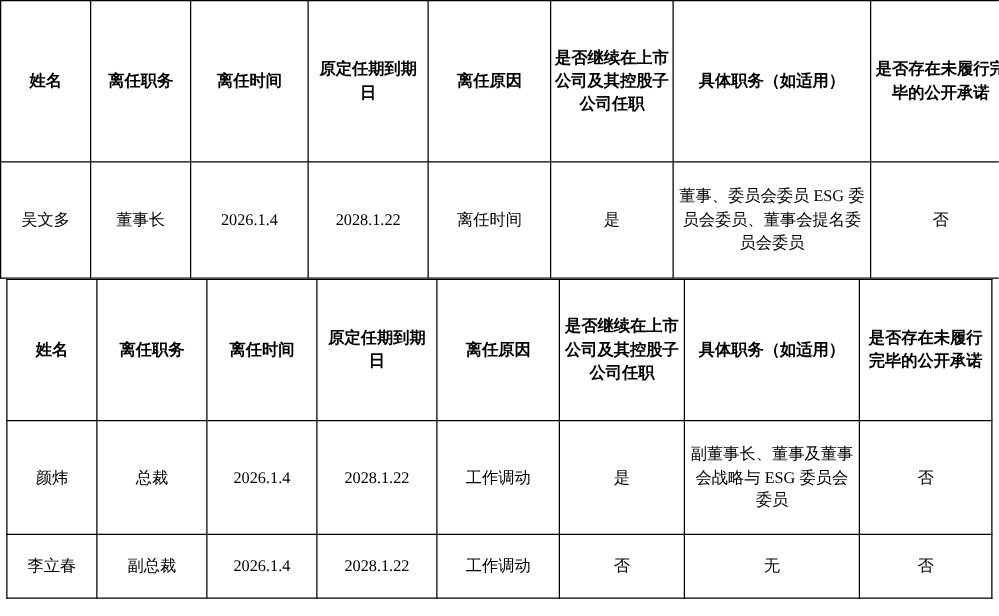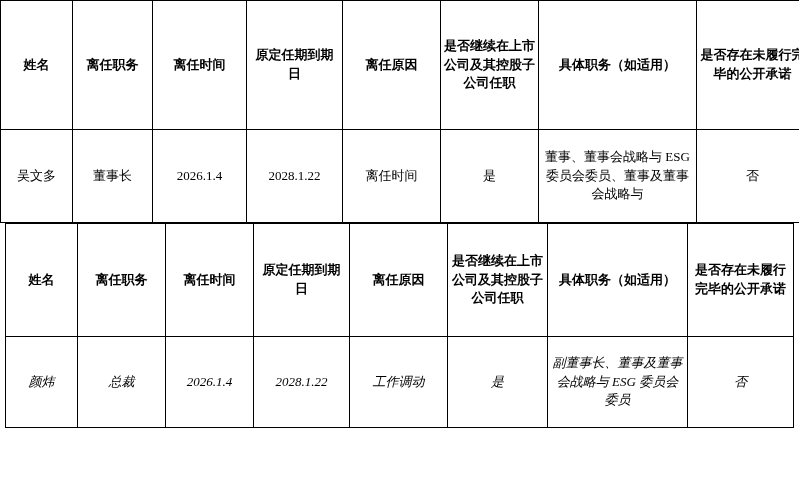--- a/index.html
+++ b/index.html
@@ -41,21 +41,21 @@
   }
   table.doc-table .hdr {
     font-weight: bold;
   }
   
   .t1 { margin-top: 8px; }
   .t1 .r-head td { height: 120px; }
   .t1 .r-body td { height: 84px; }
   .t2 { margin-top: 30px; }
   .t2 .r-head td { height: 104px; }
-  .t2 .r-body td { height: 82px; font-style: italic; }
+  .t2 .r-body td { height: 82px; }
   .t2 .r-body-short td { height: 42px; }
 
   .c1 { width: 72px; }
   .c2 { width: 80px; }
   .c3 { width: 94px; }
   .c4 { width: 96px; }
   .c5 { width: 98px; }
   .c6 { width: 98px; }
   .c7 { width: 158px; }
   .c8 { width: 112px; }
@@ -96,21 +96,21 @@
         <td class="hdr">具体职务（如适用）</td>
         <td class="hdr">是否存在未履行完毕的公开承诺</td>
       </tr>
       <tr class="r-body">
         <td>吴文多</td>
         <td>董事长</td>
         <td>2026.1.4</td>
         <td>2028.1.22</td>
         <td>离任时间</td>
         <td>是</td>
-        <td>董事、董事会战略与 ESG 委员会委员、董事及董事会战略与</td>
+        <td>董事、委员会委员 ESG 委员会委员、董事会提名委员会委员</td>
         <td>否</td>
       </tr>
     </tbody>
   </table>
 
   <table class="doc-table t2">
     <colgroup>
       <col class="c1">
         <col class="c2">
         <col class="c3">
@@ -134,16 +134,26 @@
       <tr class="r-body">
         <td>颜炜</td>
         <td>总裁</td>
         <td>2026.1.4</td>
         <td>2028.1.22</td>
         <td>工作调动</td>
         <td>是</td>
         <td>副董事长、董事及董事会战略与 ESG 委员会委员</td>
         <td>否</td>
       </tr>
+      <tr class="r-body-short">
+        <td>李立春</td>
+        <td>副总裁</td>
+        <td>2026.1.4</td>
+        <td>2028.1.22</td>
+        <td>工作调动</td>
+        <td>否</td>
+        <td>无</td>
+        <td>否</td>
+      </tr>
     </tbody>
   </table>
 
 </div>
 
 </body></html>

